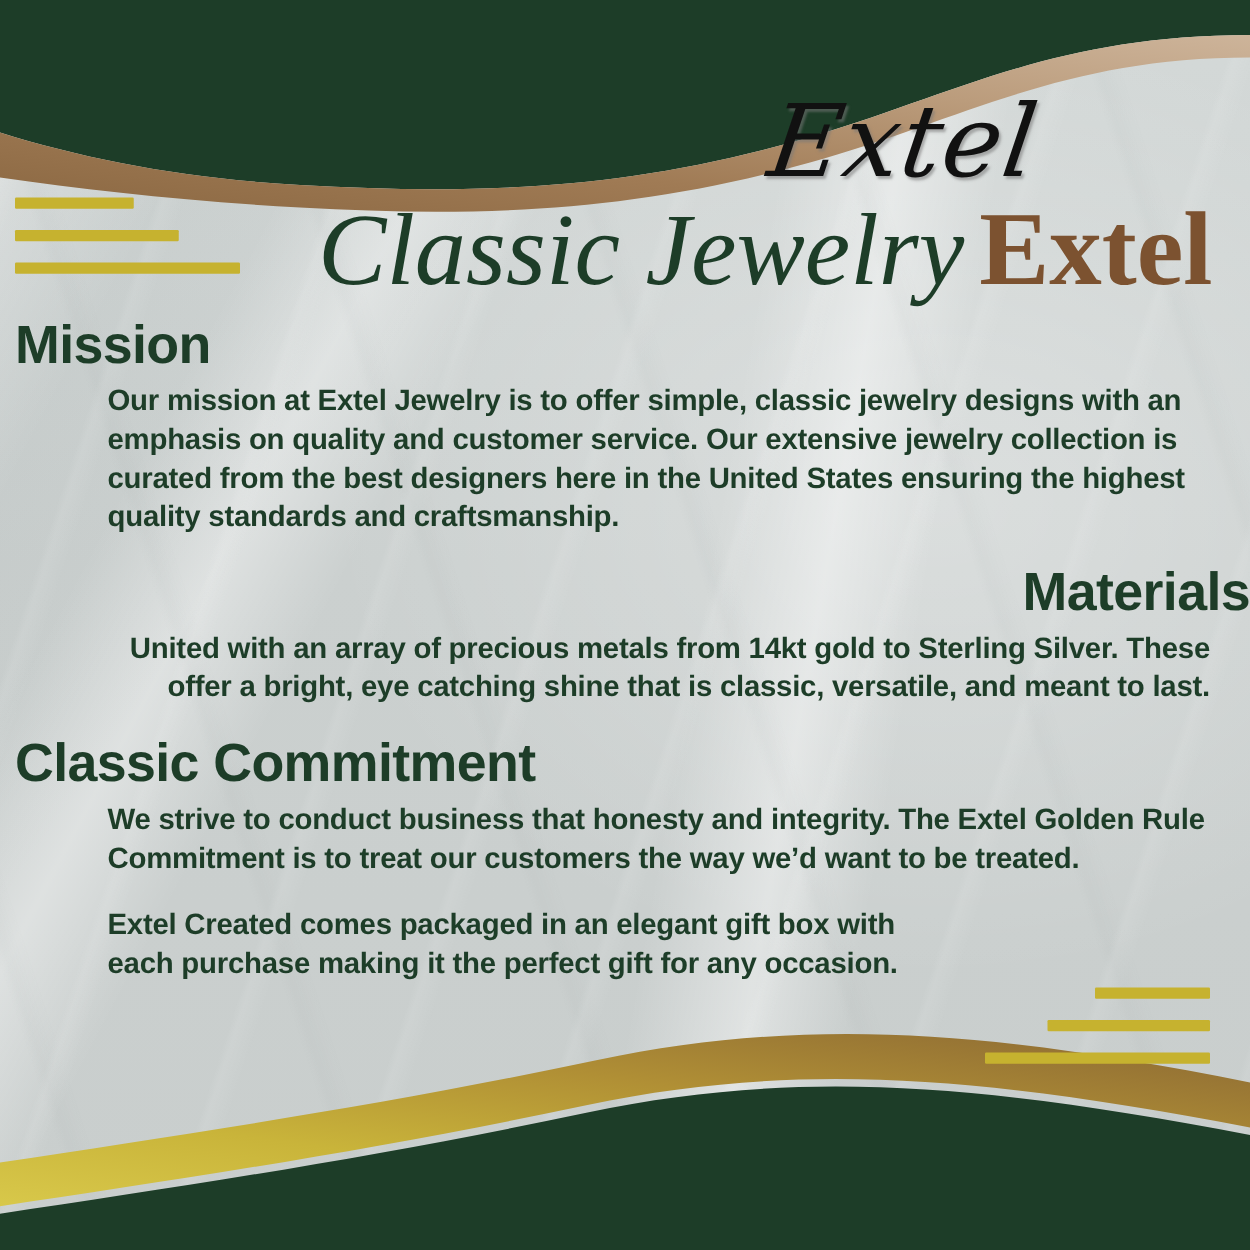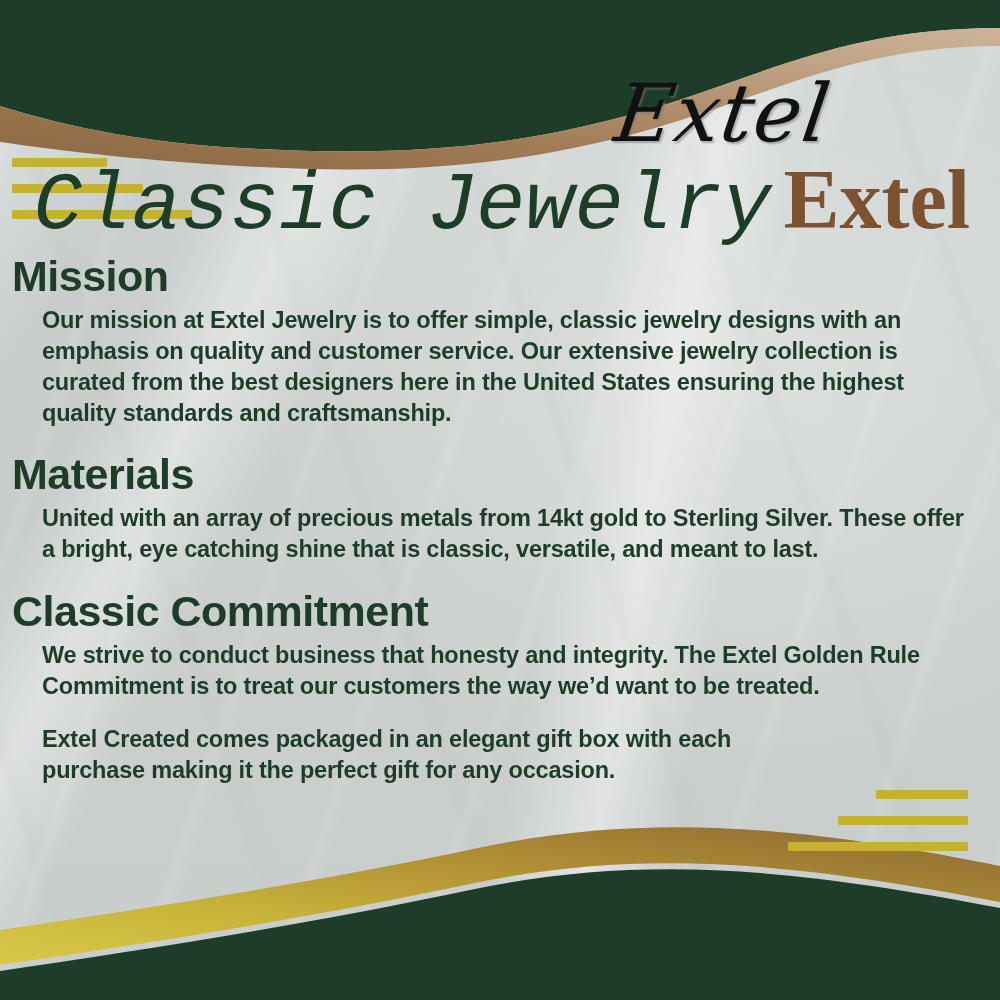--- a/index.html
+++ b/index.html
@@ -86,21 +86,21 @@
 
   .title-row {
     position: absolute;
     left: 0;
     right: 30px;
     top: 158px;
     text-align: right;
     white-space: nowrap;
   }
   .title-main {
-    font-family: Liberation Mono, monospace;
+    font-family: Liberation Serif, serif;
     font-style: italic;
     font-size: 82px;
     line-height: 1;
     color: #1d3d28;
     letter-spacing: 0px;
   }
   .title-accent {
     font-family: "Liberation Serif", serif;
     font-weight: bold;
     font-size: 84px;
@@ -125,25 +125,25 @@
     color: #1d3d28;
     margin: 0 0 4px 12px;
     letter-spacing: -0.5px;
   }
   .section-body {
     font-family: "Liberation Sans", sans-serif;
     font-weight: bold;
     font-size: 23.5px;
     line-height: 1.32;
     color: #1d3d28;
-    margin: 0 32px 0 42px;
+    margin: 0 32px 0 86px;
     letter-spacing: -0.2px;
   }
   .section.mission { margin-bottom: 20px; }
-  .section.materials { margin-bottom: 22px; }
+  .section.materials { margin-bottom: 22px; text-align: right; }
   .section.service { margin-bottom: 22px; }
   .section.giftbox .section-body { margin-right: 250px; }
 </style>
 </head>
 <body>
 
 <div id="poster">
 
   <div class="bg-base"></div>
   <div class="fabric"></div>

